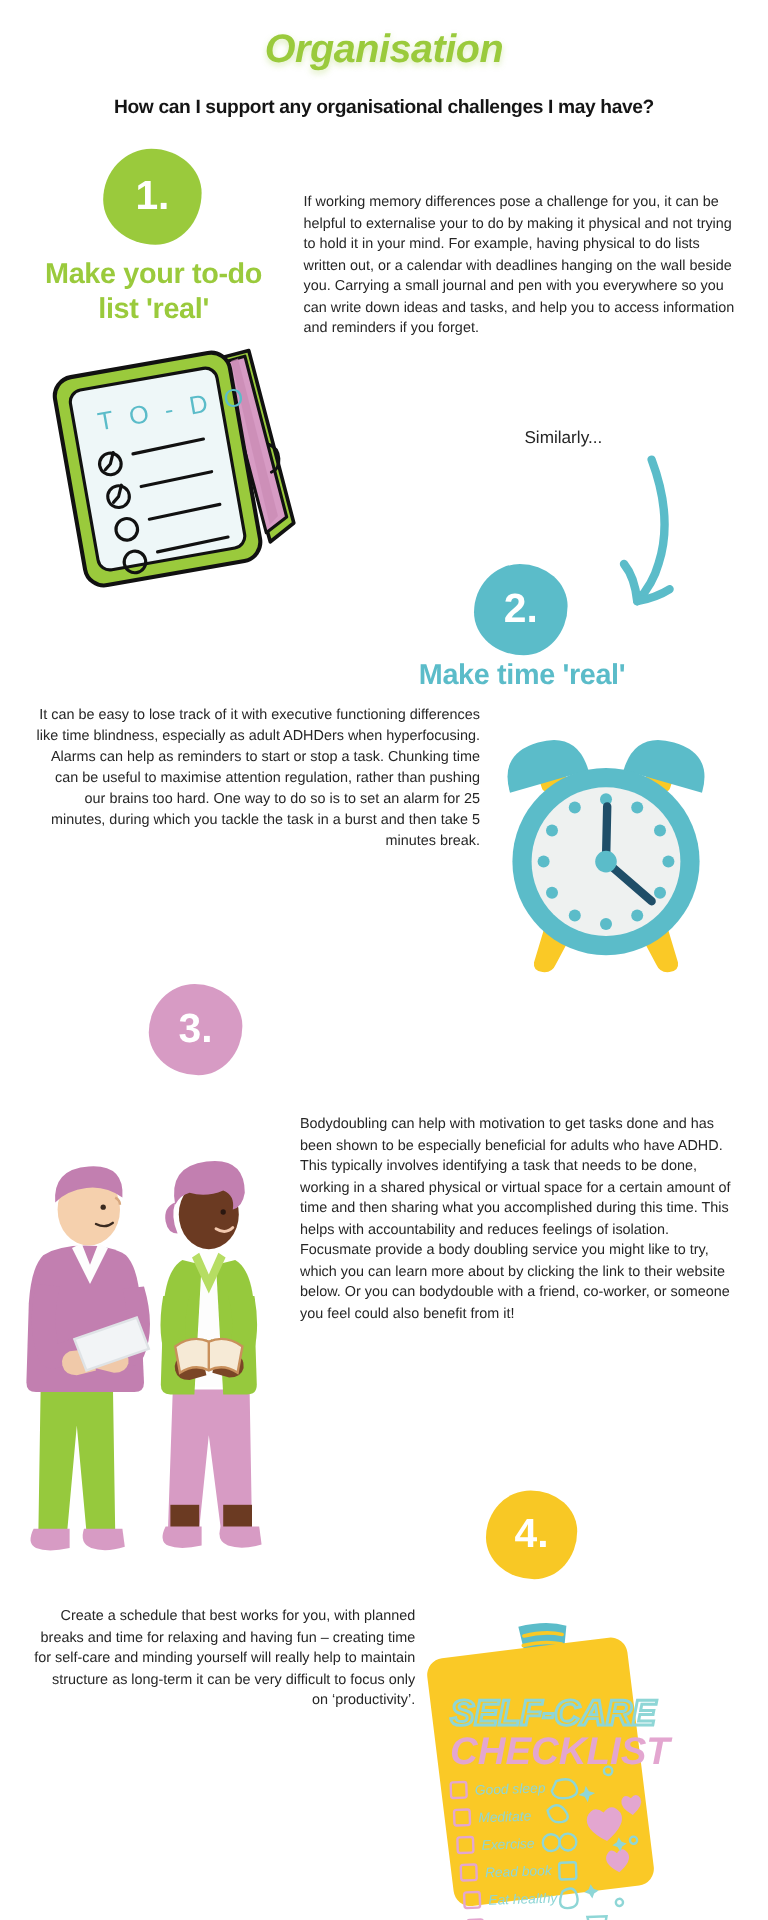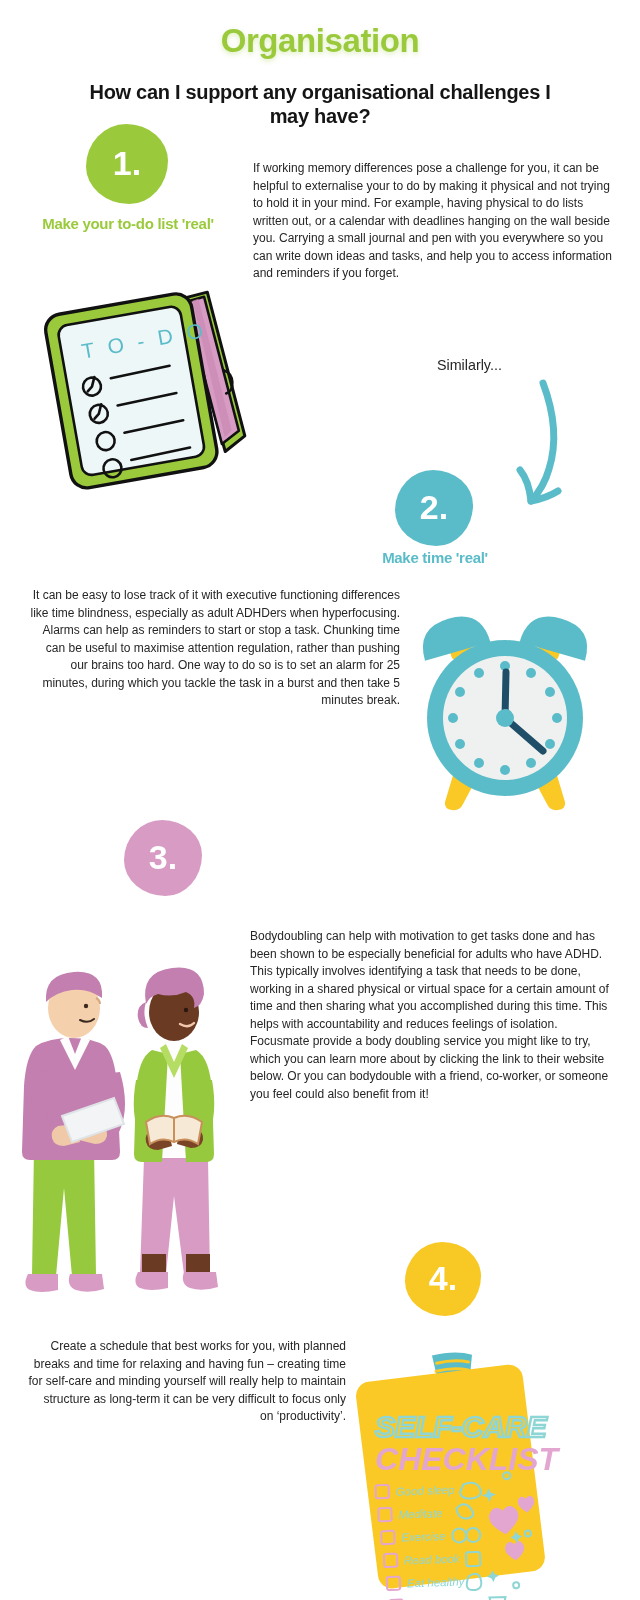--- a/index.html
+++ b/index.html
@@ -28,29 +28,30 @@
     position: absolute;
     top: 22px;
     left: 0;
     width: 640px;
     text-align: center;
     font-size: 33px;
     font-weight: bold;
     letter-spacing: -0.4px;
     color: #9aca3c;
     text-shadow: 0 2px 5px rgba(154,202,60,0.35);
+    font-style: italic;
   }
 
   .subtitle {
     position: absolute;
     top: 80px;
     left: 70px;
     width: 500px;
     text-align: center;
-    font-size: 20px;
+    font-size: 16px;
     font-weight: bold;
     line-height: 1.22;
     letter-spacing: -0.3px;
     color: #151515;
   }
 
   
   .blob {
     position: absolute;
     display: flex;
@@ -60,21 +61,21 @@
     font-weight: bold;
     font-size: 34px;
     line-height: 1;
     padding-bottom: 3px;
     border-radius: 49% 51% 47% 53% / 53% 46% 54% 47%;
   }
 
   .step-heading {
     position: absolute;
     text-align: center;
-    font-size: 15px;
+    font-size: 24px;
     font-weight: bold;
     line-height: 1.2;
     letter-spacing: -0.3px;
   }
 
   .body-text {
     position: absolute;
     font-size: 12px;
     line-height: 1.46;
     color: #262626;

